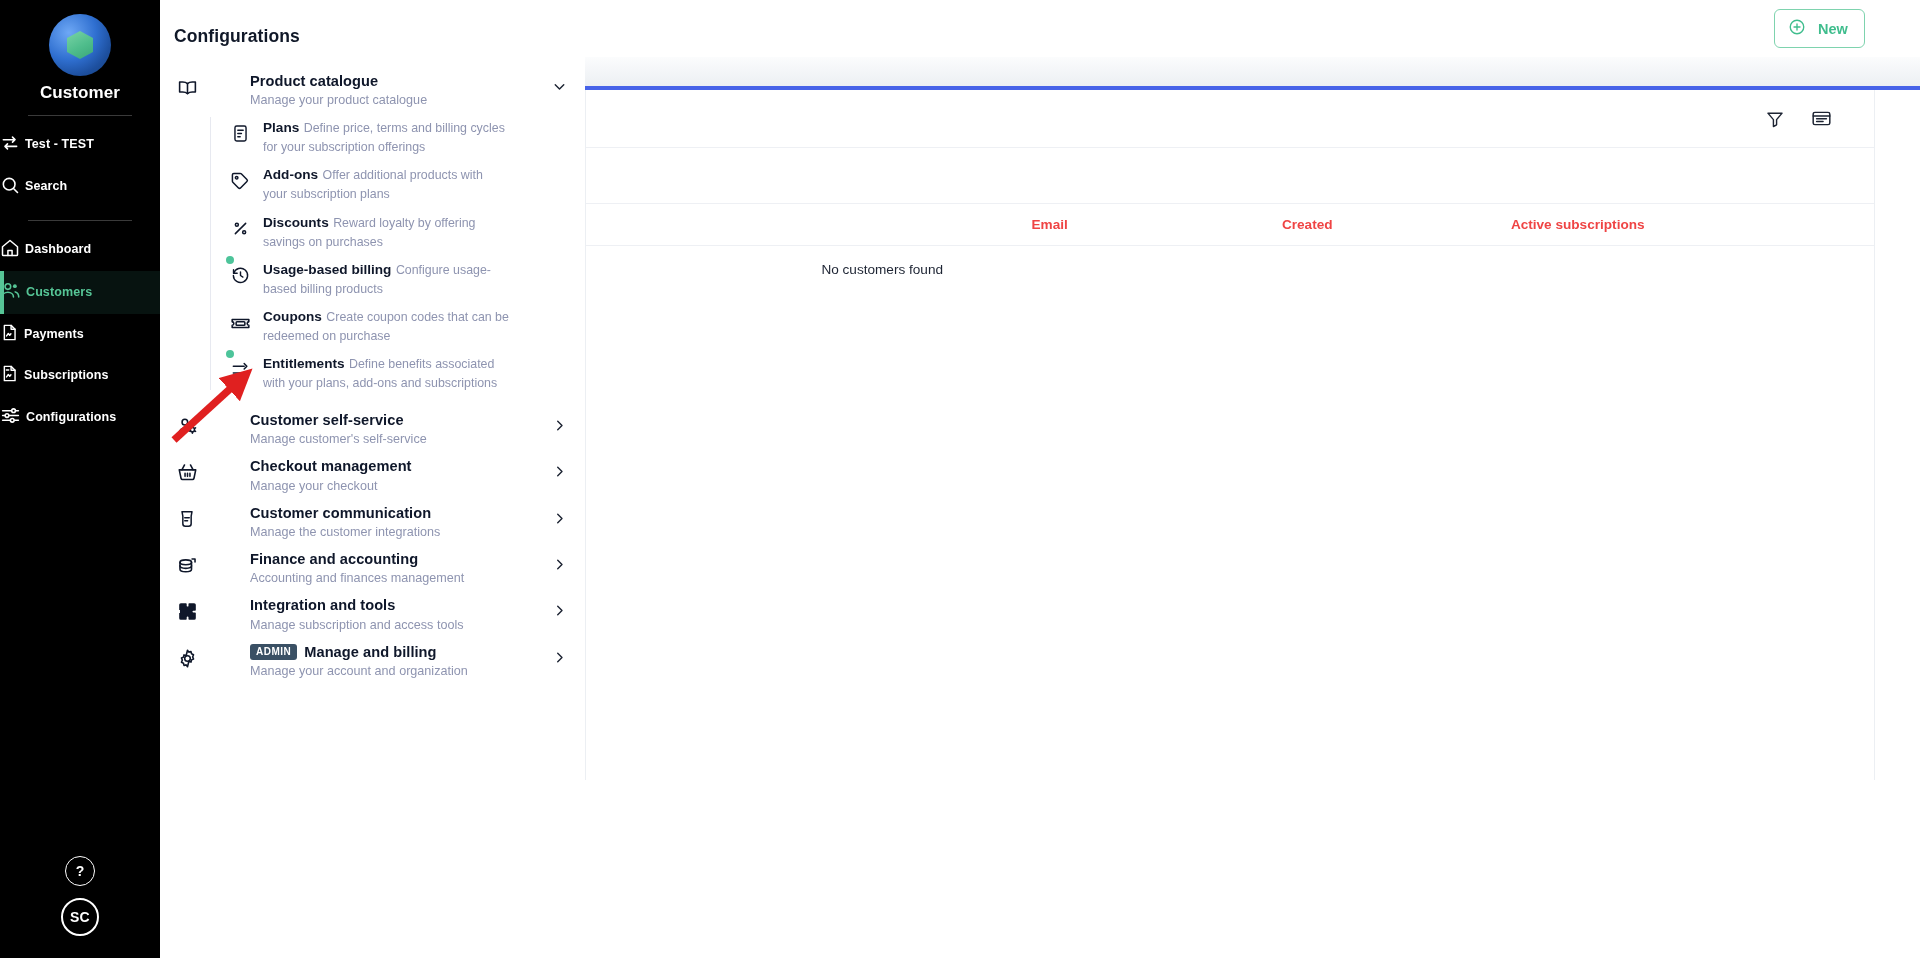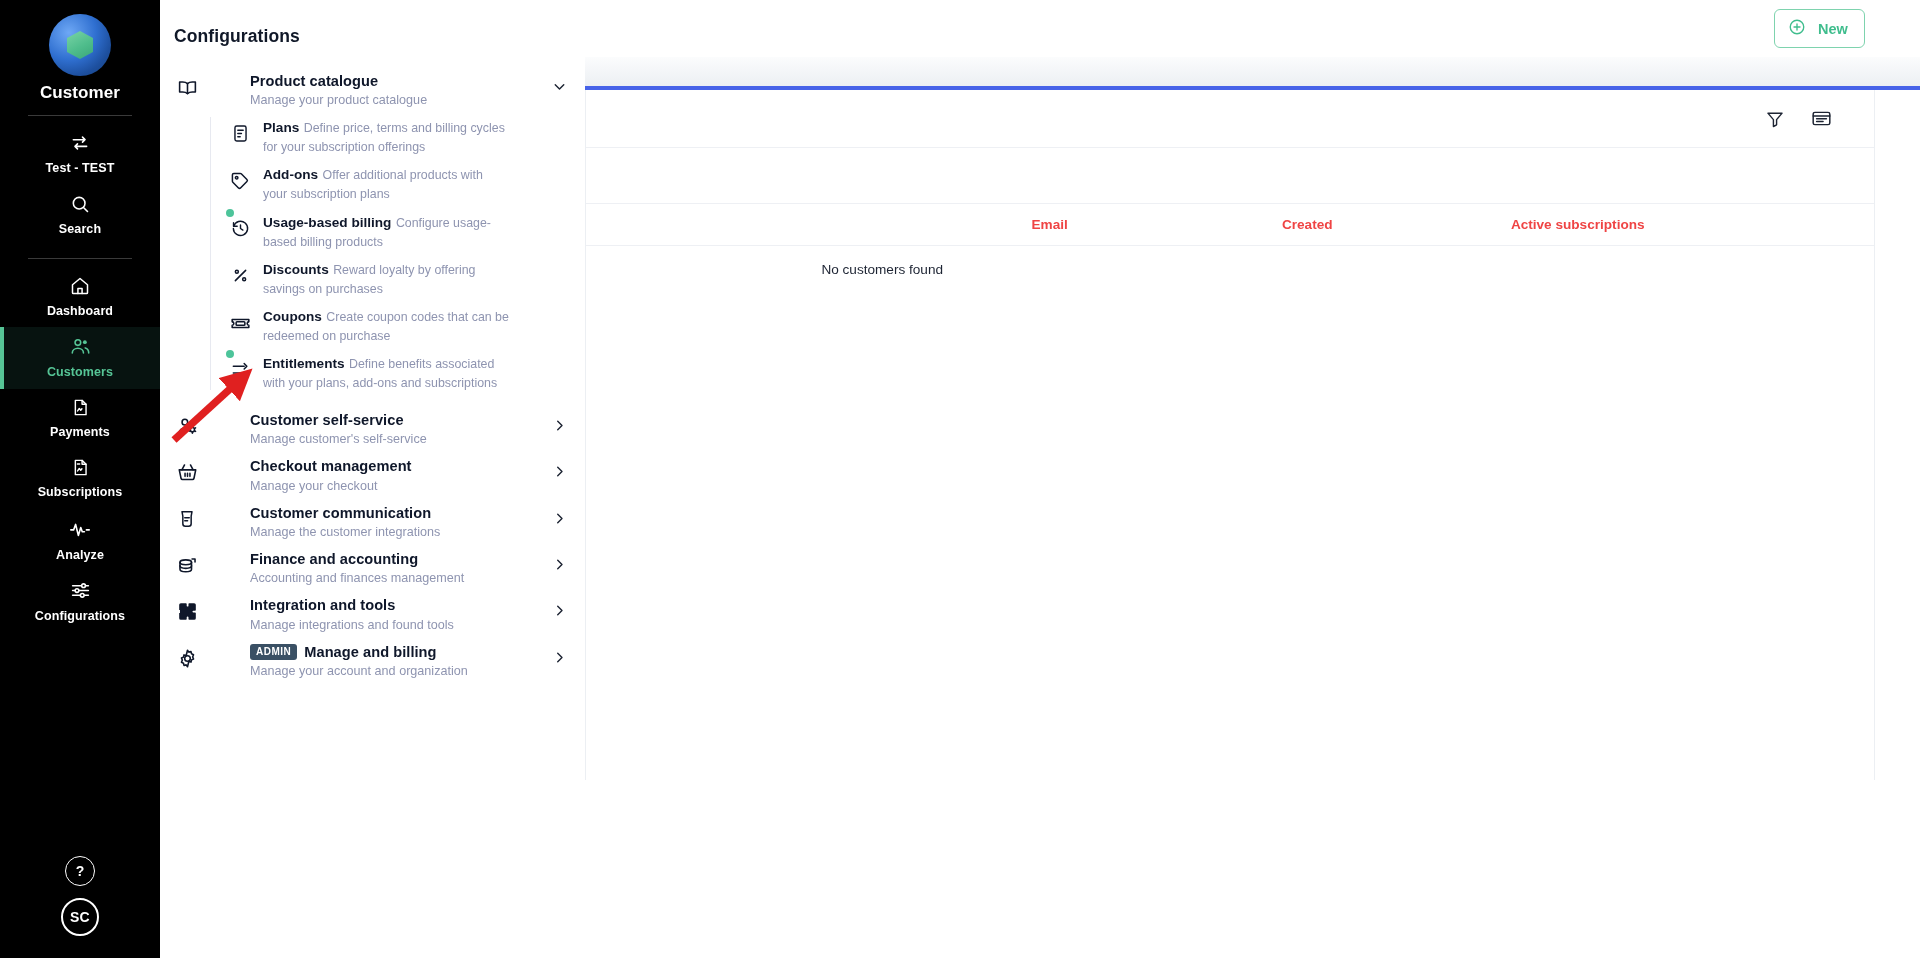--- a/index.html
+++ b/index.html
@@ -58,21 +58,21 @@
   .rail-divider {
     width: 104px;
     height: 1px;
     background: #3a3a3a;
     margin: 12px 0 8px 0;
   }
   .rail-item {
     width: 160px;
     padding: 9px 0 9px 0;
     display: flex;
-    flex-direction: column;
+    flex-direction: row;
     align-items: center;
     gap: 5px;
     color: #ffffff;
     cursor: pointer;
     position: relative;
   }
   .rail-item .ri-label {
     font-size: 12.5px;
     font-weight: 600;
     letter-spacing: .1px;
@@ -390,29 +390,20 @@
         <svg width="19" height="19" viewBox="0 0 24 24" fill="none" stroke-width="1.8" stroke-linecap="round" stroke-linejoin="round">
           <path d="M5.5 3h8.5L19 8v13H5.5z"></path>
             <path d="M14 3v5h5"></path>
             <path d="M8 7.5h3"></path>
             <path d="M8.3 16.3l2.2-3 1.8 2.2 1.5-1.9"></path>
         </svg>
       </span>
       <span class="ri-label">Subscriptions</span>
     </div>
 
-    <div class="rail-item">
-      <span>
-        <svg width="22" height="22" viewBox="0 0 24 24" fill="none" stroke-width="1.8" stroke-linecap="round" stroke-linejoin="round">
-          <path d="M2 13h3l2.2-6 3 12 2.6-8.5 1.7 4.5h2.3"></path>
-            <path d="M19 13h3"></path>
-        </svg>
-      </span>
-      <span class="ri-label">Analyze</span>
-    </div>
 
     <div class="rail-item">
       <span>
         <svg width="21" height="21" viewBox="0 0 24 24" fill="none" stroke-width="1.8" stroke-linecap="round">
           <path d="M3 6.5h18M3 12h18M3 17.5h18"></path>
           <circle cx="15.5" cy="6.5" r="2.1" fill="#000"></circle>
             <circle cx="8" cy="12" r="2.1" fill="#000"></circle>
             <circle cx="14" cy="17.5" r="2.1" fill="#000"></circle>
         </svg>
       </span>
@@ -472,44 +463,44 @@
           </svg>
         </span>
         <span class="sub-text">
           <span class="sub-title">Add-ons</span>
           <span class="sub-sub">Offer additional products with your subscription plans</span>
         </span>
       </div>
 
       <div class="sub">
         <span class="sub-ico">
+          <svg width="19" height="19" viewBox="0 0 24 24" fill="none" stroke="#0f172a" stroke-width="1.9" stroke-linecap="round">
+            <path d="M18.5 5.5L5.5 18.5"></path>
+            <circle cx="7.4" cy="7.4" r="1.9"></circle>
+              <circle cx="16.6" cy="16.6" r="1.9"></circle>
+          </svg>
+        </span>
+        <span class="sub-text">
+          <span class="sub-title">Discounts</span>
+          <span class="sub-sub">Reward loyalty by offering savings on purchases</span>
+        </span>
+      </div>
+
+      <div class="sub">
+        <span class="sub-ico">
           <span class="dot-new"></span>
           <svg width="19" height="19" viewBox="0 0 24 24" fill="none" stroke="#0f172a" stroke-width="1.8" stroke-linecap="round" stroke-linejoin="round">
             <path d="M3.4 9.2A9 9 0 1 1 3 12"></path>
               <path d="M3.2 4.6v4.6h4.6"></path>
               <path d="M12 7.6V12l3 2"></path>
           </svg>
         </span>
         <span class="sub-text">
           <span class="sub-title">Usage-based billing</span>
           <span class="sub-sub">Configure usage-based billing products</span>
-        </span>
-      </div>
-
-      <div class="sub">
-        <span class="sub-ico">
-          <svg width="19" height="19" viewBox="0 0 24 24" fill="none" stroke="#0f172a" stroke-width="1.9" stroke-linecap="round">
-            <path d="M18.5 5.5L5.5 18.5"></path>
-            <circle cx="7.4" cy="7.4" r="1.9"></circle>
-              <circle cx="16.6" cy="16.6" r="1.9"></circle>
-          </svg>
-        </span>
-        <span class="sub-text">
-          <span class="sub-title">Discounts</span>
-          <span class="sub-sub">Reward loyalty by offering savings on purchases</span>
         </span>
       </div>
 
       <div class="sub">
         <span class="sub-ico">
           <svg width="21" height="21" viewBox="0 0 24 24" fill="none" stroke="#0f172a" stroke-width="1.8" stroke-linejoin="round">
             <path d="M2.5 7.5h19v2.6a1.9 1.9 0 0 0 0 3.8v2.6h-19v-2.6a1.9 1.9 0 0 0 0-3.8z"></path>
             <rect x="7" y="10" width="10" height="4" rx="1"></rect>
           </svg>
         </span>
@@ -626,21 +617,21 @@
     <div class="grp">
       <span class="grp-ico">
         <svg width="21" height="21" viewBox="0 0 24 24" fill="none" stroke="#0f172a" stroke-width="1.8" stroke-linejoin="round">
           <path d="M3.4 10.2V4.4a1 1 0 0 1 1-1h5.8v1.9a1.9 1.9 0 1 0 3.8 0V3.4h5.6a1 1 0 0 1 1 1v5.8h-1.9a1.9 1.9 0 1 0 0 3.8h1.9v5.6a1 1 0 0 1-1 1h-5.6v-1.9a1.9 1.9 0 1 0-3.8 0v1.9H4.4a1 1 0 0 1-1-1v-5.8" fill="#0f172a" stroke="#0f172a"></path>
         </svg>
       </span>
       <span class="grp-text">
         <span class="grp-title">
           <span>Integration and tools</span>
         </span>
-        <span class="grp-sub">Manage integrations and found tools</span>
+        <span class="grp-sub">Manage subscription and access tools</span>
       </span>
       <span class="grp-chev">
         <svg width="17" height="17" viewBox="0 0 24 24" fill="none" stroke="#1d2433" stroke-width="2" stroke-linecap="round" stroke-linejoin="round">
             <path d="M9.5 6l6 6-6 6"></path>
           </svg>
       </span>
     </div>
 
     <div class="grp">
       <span class="grp-ico">

